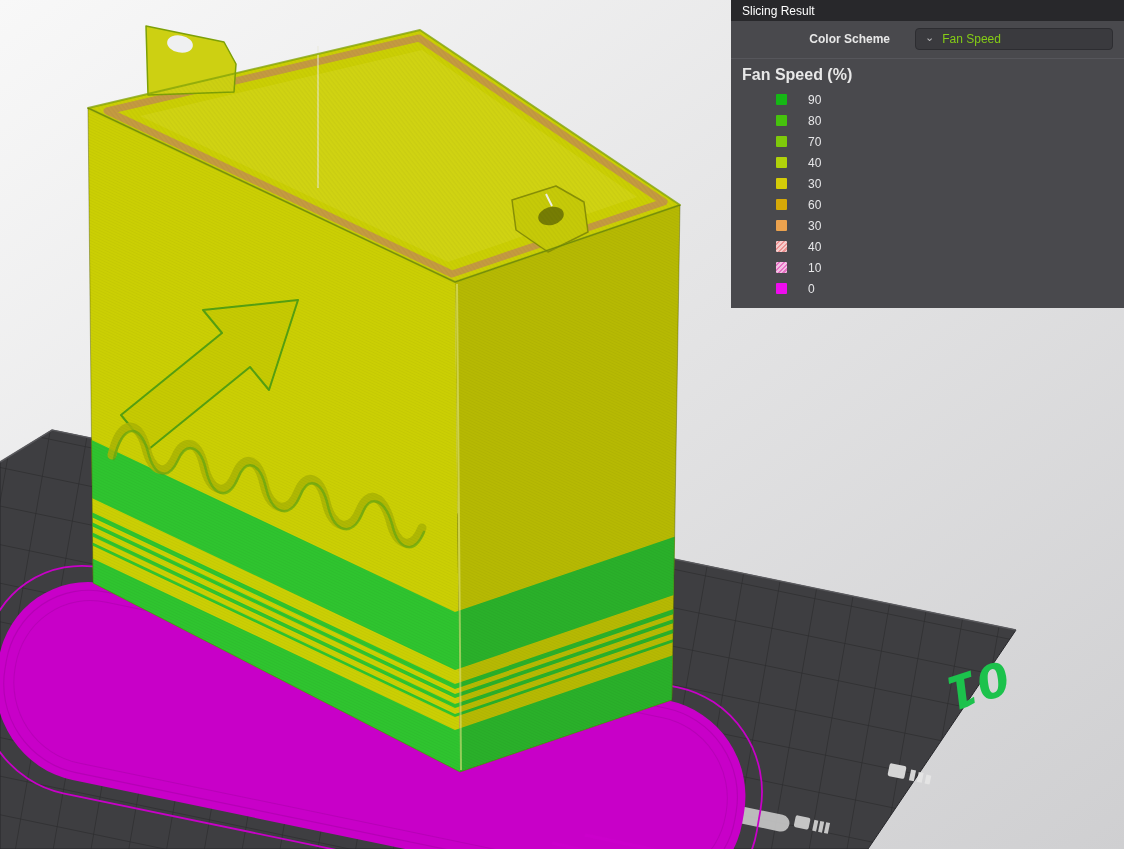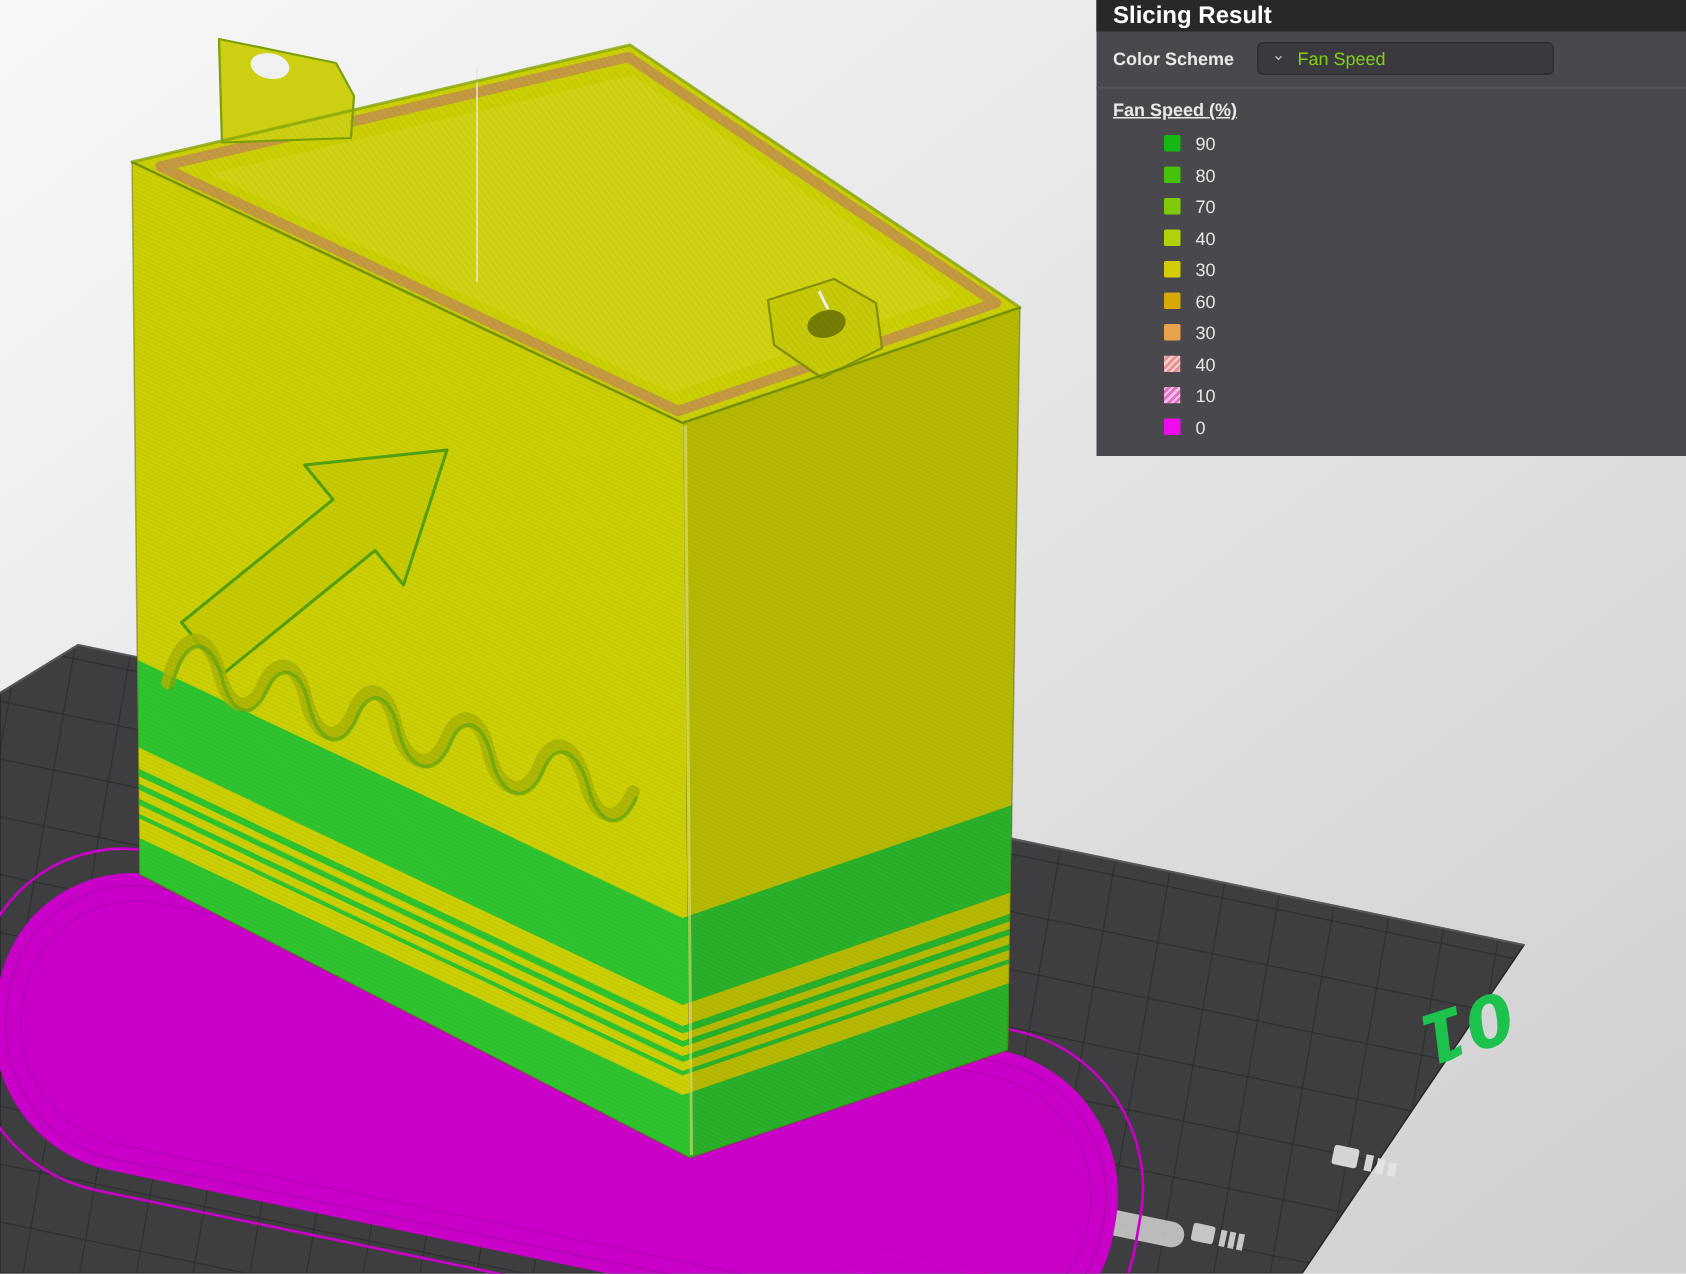--- a/index.html
+++ b/index.html
@@ -4,30 +4,30 @@
 <style>
   * { margin:0; padding:0; box-sizing:border-box; }
   html,body { width:1124px; height:849px; overflow:hidden; }
   body { position:relative; font-family:"Liberation Sans", sans-serif; background:#e9e9e9; }
 
   #scene { position:absolute; left:0; top:0; width:1124px; height:849px; display:block; }
 
   
   #panel { position:absolute; left:731px; top:0; width:393px; background:#49494d; color:#e8e8e8; }
   .panel-header { height:21px; background:#28282b; display:flex; align-items:center; padding:0 11px; }
-  .panel-header span { font-size:16px; font-weight:bold; color:#ffffff; }
-  .scheme-row { display:flex; align-items:center; gap:15px; padding:7px 11px 8px 11px; border-bottom:1px solid #56565b; }
+  .panel-header span { font-size:12px; font-weight:normal; color:#ffffff; }
+  .scheme-row { display:flex; align-items:center; gap:25px; padding:7px 11px 8px 11px; border-bottom:1px solid #56565b;justify-content:flex-end; }
   .scheme-label { font-size:12px; font-weight:bold; white-space:nowrap; }
   .dropdown { width:198px; height:22px; background:#3a3a3e; border:1px solid #2d2d31; border-radius:4px;
               display:flex; align-items:center; gap:8px; padding:0 9px; cursor:pointer; }
   .chevron { font-size:11px; line-height:10px; color:#b8b8ba; transform:translateY(-2px); }
   .dropdown-value { font-size:12px; color:#84cc16; }
-  .legend-title { padding:7px 1px 3px 11px; font-size:12px; font-weight:bold;text-decoration:underline; }
+  .legend-title { padding:7px 1px 3px 11px; font-size:16px; font-weight:bold; }
   .legend { padding:2px 11px 9px 11px; }
-  .legend-row { display:flex; align-items:center; gap:10px; height:21px;padding-left:34px; }
+  .legend-row { display:flex; align-items:center; gap:21px; height:21px;padding-left:34px; }
   .swatch { width:11px; height:11px; border-radius:1px; flex:none; }
   .swatch[data-hatched="true"] {
     background-image:repeating-linear-gradient(135deg, rgba(255,255,255,.55) 0 1.5px, rgba(0,0,0,0) 1.5px 3.5px);
   }
   .legend-label { font-size:12px; color:#e6e6e8; }
 </style>
 </head>
 <body>
 
 <svg id="scene" viewBox="0 0 1124 849" xmlns="http://www.w3.org/2000/svg">

